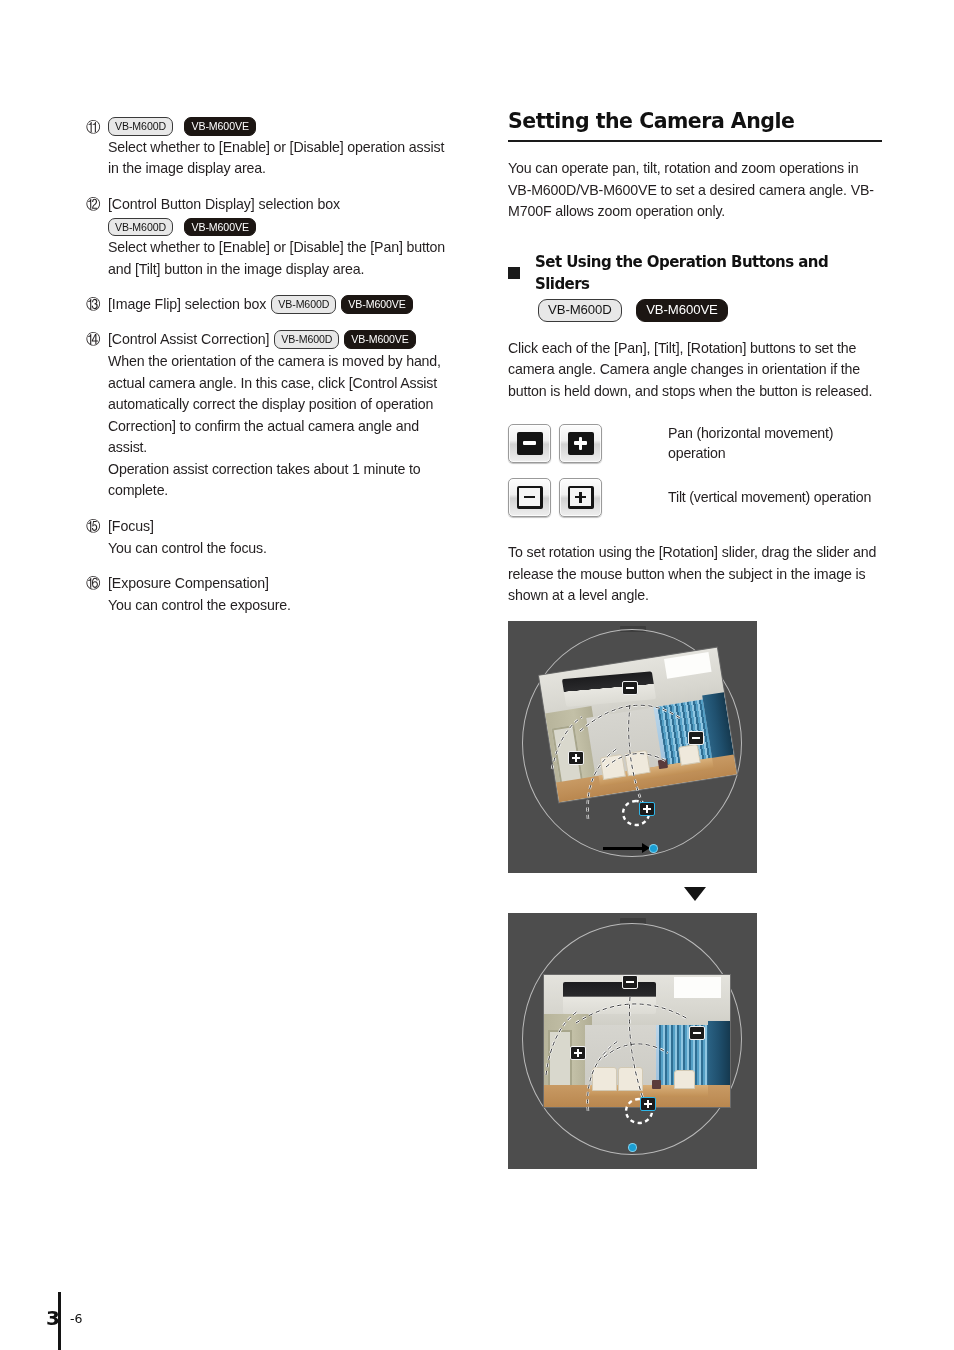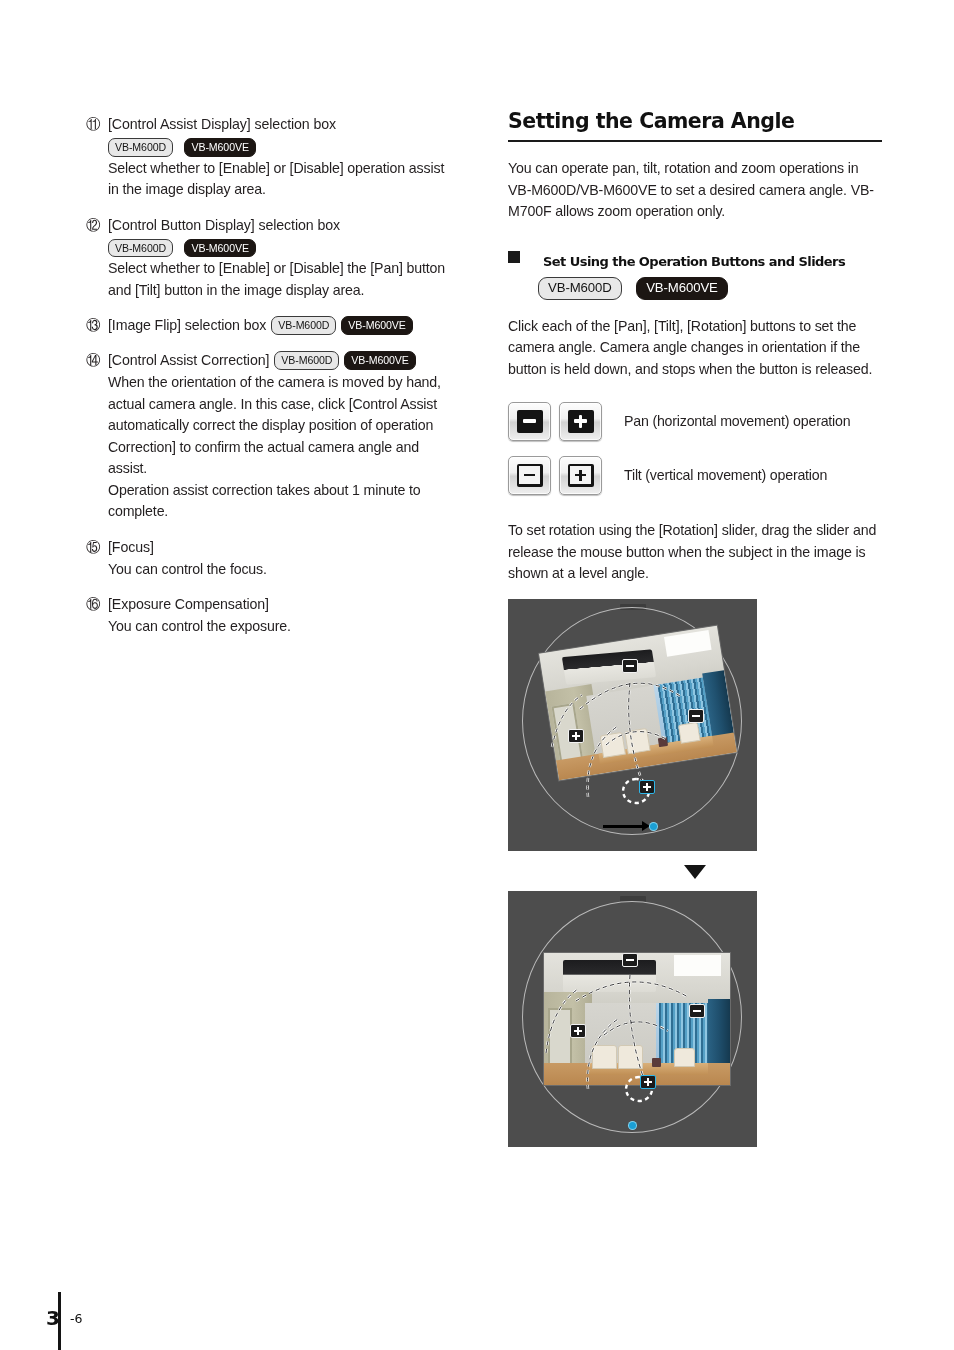--- a/index.html
+++ b/index.html
@@ -108,28 +108,28 @@
     color: #111;
   }
   .h1-rule {
     border: none;
     border-top: 2.6px solid #1a1a1a;
     margin: 0 0 16px 0;
   }
   .h2 {
     font-family: "DejaVu Sans", sans-serif;
     font-weight: bold;
-    font-size: 13px;
+    font-size: 15px;
     line-height: 22px;
     letter-spacing: -0.55px;
     margin: 0 0 4px 0;
     color: #111;
     display: flex;
-    align-items: flex-start;
-    gap: 23px;
+    align-items: center;
+    gap: 15px;
   }
   .h2-square {
     width: 12px;
     height: 12px;
     background: #1a1a1a;
     flex: 0 0 auto;
     display: inline-block;
   }
   .para {
     font-size: 14.2px;
@@ -151,20 +151,21 @@
     width: 108px;
     display: flex;
     gap: 8px;
     flex: 0 0 auto;
   }
   .btn-label {
     font-size: 14.2px;
     line-height: 20px;
     letter-spacing: -0.2px;
     padding-left: 8px;
+    margin-left: 44px;
   }
 
   .ctrl-btn {
     width: 41px;
     height: 37px;
     border-radius: 5px;
     border: 1px solid #9a9a9a;
     background: linear-gradient(180deg, #fdfdfd 0%, #f0f0f0 42%, #d2d2d2 52%, #efefef 100%);
     box-shadow: inset 0 0 0 1px rgba(255,255,255,0.75), 0 1px 1px rgba(0,0,0,0.25);
     display: flex;
@@ -435,21 +436,20 @@
 </style>
 </head>
 <body>
 
 <div class="page">
 
   <div class="col-left">
 
     <div class="item">
       <span class="item-num">⑪</span>
-      <div class="item-head">[Control Assist Display] selection box</div>
       <div class="badge-row">
         <span class="badge light">VB-M600D</span>
         <span class="badge dark">VB-M600VE</span>
       </div>
       <div class="item-body">
         <p>Select whether to [Enable] or [Disable] operation assist</p>
         <p>in the image display area.</p>
       </div>
     </div>
 

